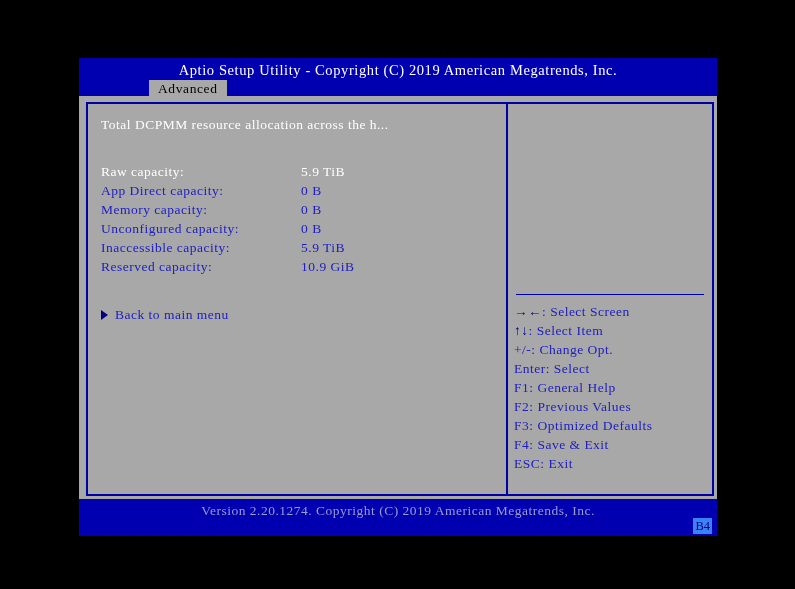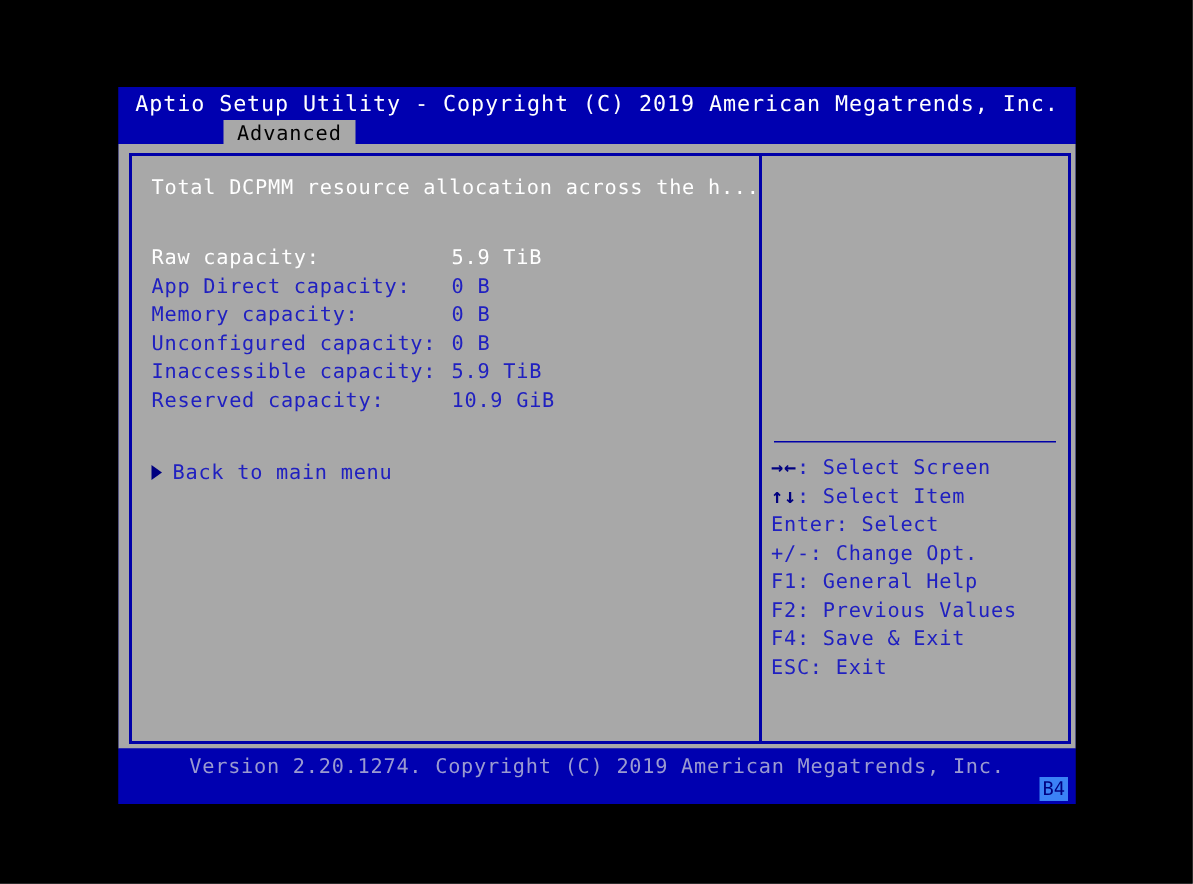--- a/index.html
+++ b/index.html
@@ -14,20 +14,21 @@
     font-family: "DejaVu Sans Mono", "Liberation Mono", monospace;
   }
 
   #screen {
     position: absolute;
     left: 79px;
     top: 58px;
     width: 638px;
     height: 478px;
     background: #0000b0;
+    font-family: Liberation Serif, serif;
   }
 
   
   .titlebar {
     position: absolute;
     left: 0;
     top: 0;
     width: 638px;
     height: 38px;
     background: #0000b0;
@@ -286,24 +287,25 @@
         <span class="backlink-arrow"></span>
         <span class="backlink-label">Back to main menu</span>
       </div>
     </div>
 
     <div class="right-pane">
       <div class="help-sep"></div>
       <div class="help-list">
         <div class="help-line"><span class="glyph">→←</span><span>: Select Screen</span></div>
         <div class="help-line"><span class="glyph">↑↓</span><span>: Select Item</span></div>
+        <div class="help-line">+/-: Change Opt.</div>
         <div class="help-line">Enter: Select</div>
-        <div class="help-line">+/-: Change Opt.</div>
         <div class="help-line">F1: General Help</div>
         <div class="help-line">F2: Previous Values</div>
+        <div class="help-line">F3: Optimized Defaults</div>
         <div class="help-line">F4: Save &amp; Exit</div>
         <div class="help-line">ESC: Exit</div>
       </div>
     </div>
   </div>
 
   <div class="footer">
     <div class="footer-text">Version 2.20.1274. Copyright (C) 2019 American Megatrends, Inc.</div>
     <div class="footer-badge">B4</div>
   </div>

